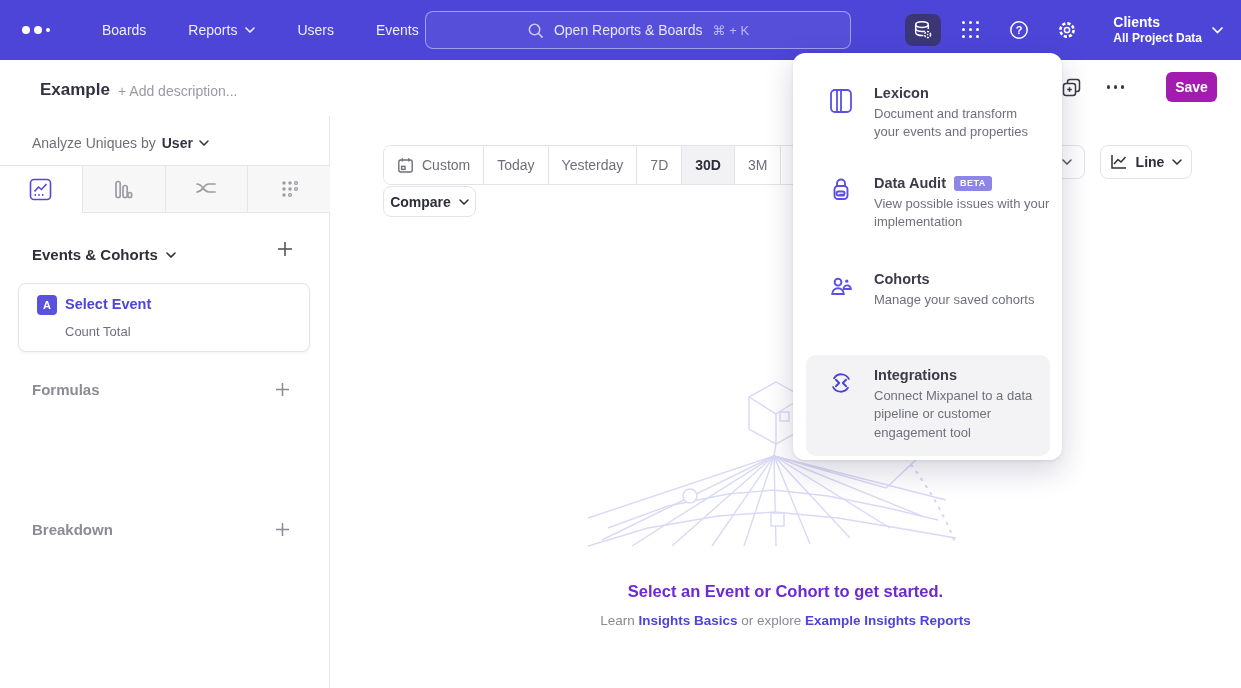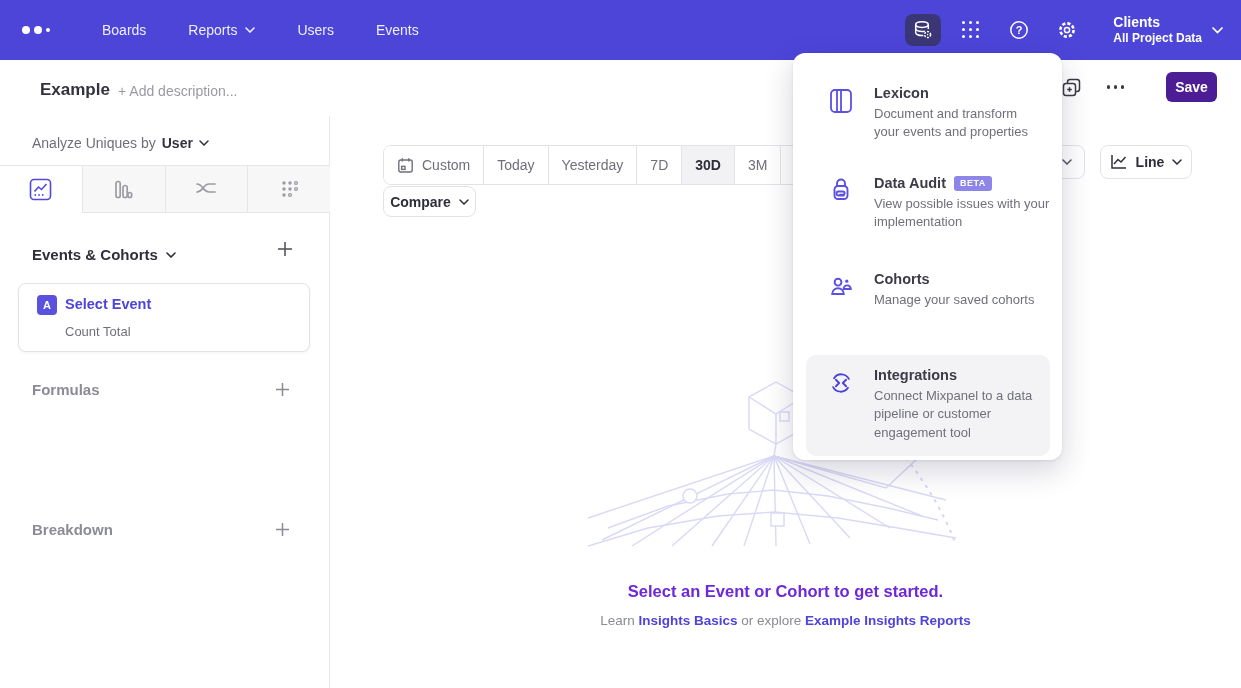--- a/index.html
+++ b/index.html
@@ -30,21 +30,21 @@
   .account .org { color:#fff; font-size:14px; font-weight:700; line-height:1.25; }
   .account .proj { color:#fff; font-size:12px; font-weight:700; line-height:1.25; }
 
   
   .report-header { position:absolute; left:0; top:60px; width:1241px; height:56px; background:#fff; }
   .r-title { position:absolute; left:40px; top:20px; font-size:17px; font-weight:700; color:#32323e; }
   .r-desc { position:absolute; left:118px; top:23px; font-size:14px; color:#9a9aa3; }
   .hdr-actions { position:absolute; right:24px; top:12px; display:flex; align-items:center; gap:26px; }
   .dots3 { display:flex; gap:3.5px; }
   .dots3 i { width:3.5px; height:3.5px; border-radius:50%; background:#3a3a44; }
-  .save-btn { width:51px; height:30px; background:#4c1d95; color:#fff; font-size:14px; font-weight:600;
+  .save-btn { width:51px; height:30px; background:#a21caf; color:#fff; font-size:14px; font-weight:600;
               border:none; border-radius:6px; margin-left:16px; }
 
   
   .sidebar { position:absolute; left:0; top:116px; width:330px; height:572px; background:#fff;
              border-right:1px solid #e8e8ea; }
   .analyze { position:absolute; left:32px; top:19px; font-size:14px; color:#6f6f7a; display:flex; align-items:center; gap:6px; }
   .analyze b { color:#32323e; font-weight:600; cursor:pointer; display:flex; align-items:center; gap:6px; }
   .tabs { position:absolute; left:0; top:49px; width:330px; height:48px; display:flex; border-top:1px solid #e6e6e9; }
   .tab { flex:1; display:flex; align-items:center; justify-content:center; background:#f7f7f8;
          border-bottom:1px solid #e6e6e9; border-left:1px solid #e6e6e9; cursor:pointer; }
@@ -124,20 +124,28 @@
           </svg>
       </span>
       <span class="nav-link">
           <span>Users</span>
         </span>
       <span class="nav-link">
           <span>Events</span>
         </span>
     </div>
 
+    <div class="searchbar">
+      <svg width="17" height="17" viewBox="0 0 18 18">
+          <circle cx="8" cy="8" r="5.5" stroke="#cfcbf5" stroke-width="1.6" fill="none"></circle>
+          <line x1="12.2" y1="12.2" x2="16" y2="16" stroke="#cfcbf5" stroke-width="1.6" stroke-linecap="round"></line>
+        </svg>
+      <span class="ph">Open Reports &amp; Boards</span>
+      <span class="kbd">⌘ + K</span>
+    </div>
 
     <div class="nav-right">
       <div class="icon-btn active">
         <svg width="22" height="22" viewBox="0 0 22 22" fill="none" stroke="#fff" stroke-width="1.5">
           <ellipse cx="10" cy="5.6" rx="6.3" ry="2.8"></ellipse>
           <path d="M3.7 5.6 v8.2 c0 1.5 2.8 2.8 6.3 2.8 0.5 0 1 0 1.4-0.1"></path>
           <path d="M16.3 5.6 v4.4"></path>
           <path d="M3.7 9.7 c0 1.5 2.8 2.8 6.3 2.8 1 0 2-0.1 2.8-0.3"></path>
           <circle cx="15.6" cy="15.6" r="3" stroke-dasharray="2 1.3"></circle>
           <circle cx="15.6" cy="15.6" r="0.8" fill="#fff" stroke="none"></circle>

